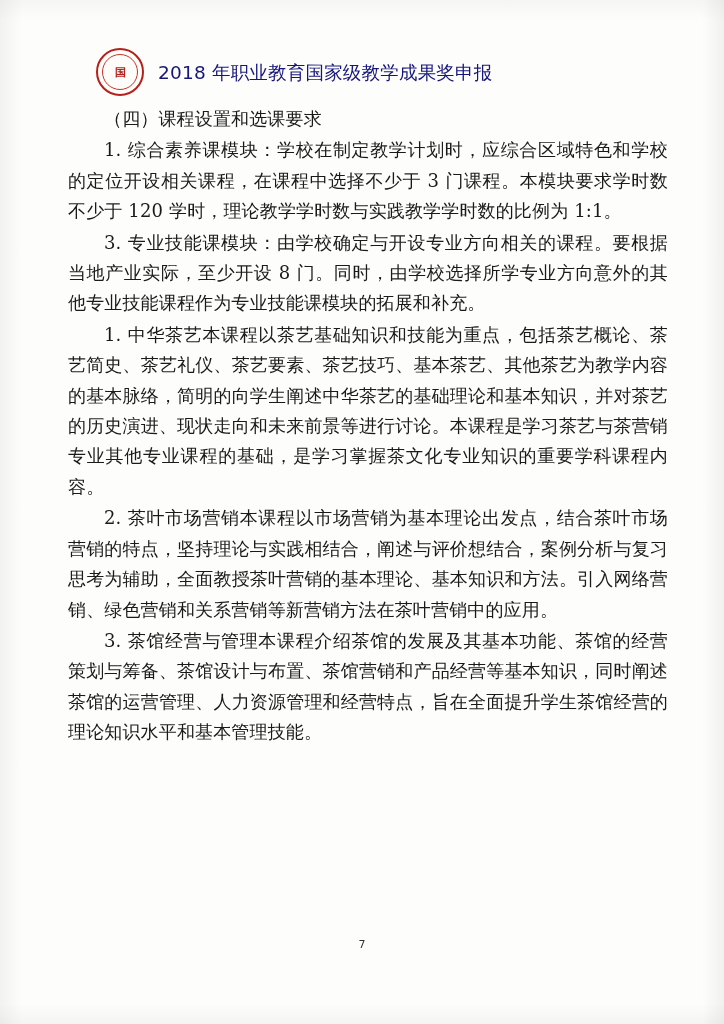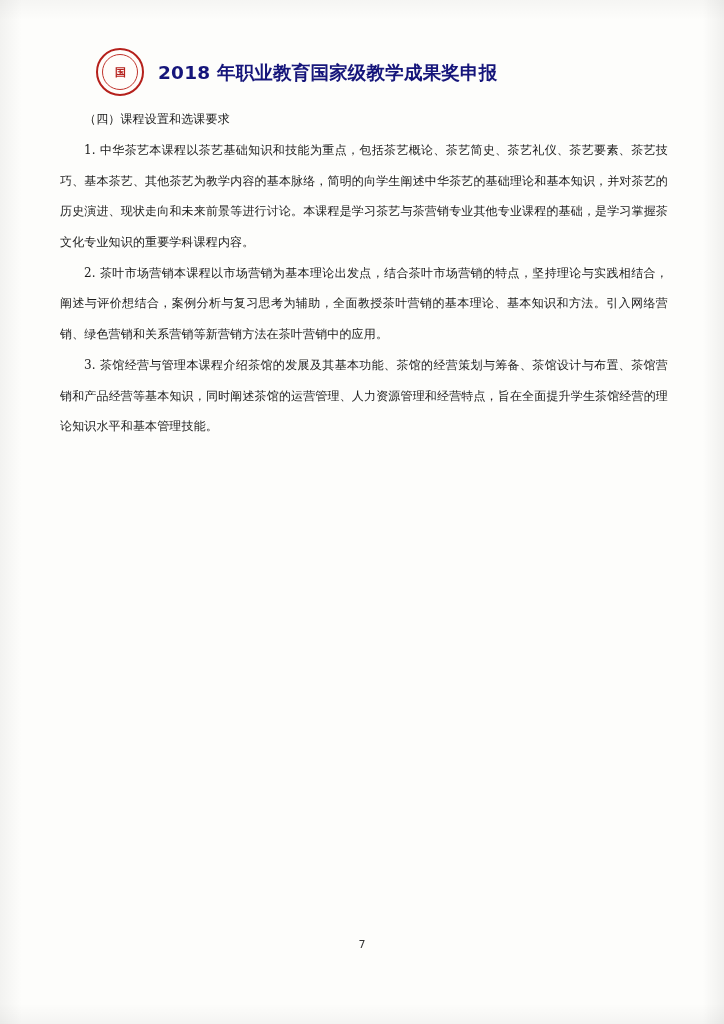--- a/index.html
+++ b/index.html
@@ -64,34 +64,34 @@
     font-family: "DejaVu Serif", "Liberation Serif", serif;
     font-size: 11px;
     font-weight: bold;
     color: #b5201b;
     letter-spacing: -1px;
     line-height: 1;
   }
   .header-title {
     font-family: "DejaVu Sans", "Liberation Sans", sans-serif;
     font-size: 18.5px;
-    font-weight: bold;
+    font-weight: normal;
     color: #15157a;
     white-space: nowrap;
     letter-spacing: 0.2px;
   }
   .content {
     position: absolute;
     top: 104px;
     left: 60px;
     width: 608px;
   }
   p {
-    margin: 0 0 1px 0;
-    font-size: 12px;
+    margin: 0 0 1px 8px;
+    font-size: 18px;
     line-height: 30.4px;
     text-align: justify;
     text-justify: inter-ideograph;
     letter-spacing: 0.15px;
   }
   p.indent {
     text-indent: 2em;
   }
   .page-number {
     position: absolute;
@@ -112,20 +112,22 @@
   <div class="header">
     <div class="seal">
       <div class="inner-ring"></div>
       <div class="glyph">国</div>
     </div>
     <div class="header-title">2018 年职业教育国家级教学成果奖申报</div>
   </div>
 
   <div class="content">
     <p class="indent">（四）课程设置和选课要求</p>
+    <p class="indent">1. 综合素养课模块：学校在制定教学计划时，应综合区域特色和学校的定位开设相关课程，在课程中选择不少于 3 门课程。本模块要求学时数不少于 120 学时，理论教学学时数与实践教学学时数的比例为 1:1。</p>
+    <p class="indent">3. 专业技能课模块：由学校确定与开设专业方向相关的课程。要根据当地产业实际，至少开设 8 门。同时，由学校选择所学专业方向意外的其他专业技能课程作为专业技能课模块的拓展和补充。</p>
     <p class="indent">1. 中华茶艺本课程以茶艺基础知识和技能为重点，包括茶艺概论、茶艺简史、茶艺礼仪、茶艺要素、茶艺技巧、基本茶艺、其他茶艺为教学内容的基本脉络，简明的向学生阐述中华茶艺的基础理论和基本知识，并对茶艺的历史演进、现状走向和未来前景等进行讨论。本课程是学习茶艺与茶营销专业其他专业课程的基础，是学习掌握茶文化专业知识的重要学科课程内容。</p>
     <p class="indent">2. 茶叶市场营销本课程以市场营销为基本理论出发点，结合茶叶市场营销的特点，坚持理论与实践相结合，阐述与评价想结合，案例分析与复习思考为辅助，全面教授茶叶营销的基本理论、基本知识和方法。引入网络营销、绿色营销和关系营销等新营销方法在茶叶营销中的应用。</p>
     <p class="indent">3. 茶馆经营与管理本课程介绍茶馆的发展及其基本功能、茶馆的经营策划与筹备、茶馆设计与布置、茶馆营销和产品经营等基本知识，同时阐述茶馆的运营管理、人力资源管理和经营特点，旨在全面提升学生茶馆经营的理论知识水平和基本管理技能。</p>
   </div>
 
   <div class="page-number">7</div>
 
 </div>
 
 </body></html>

